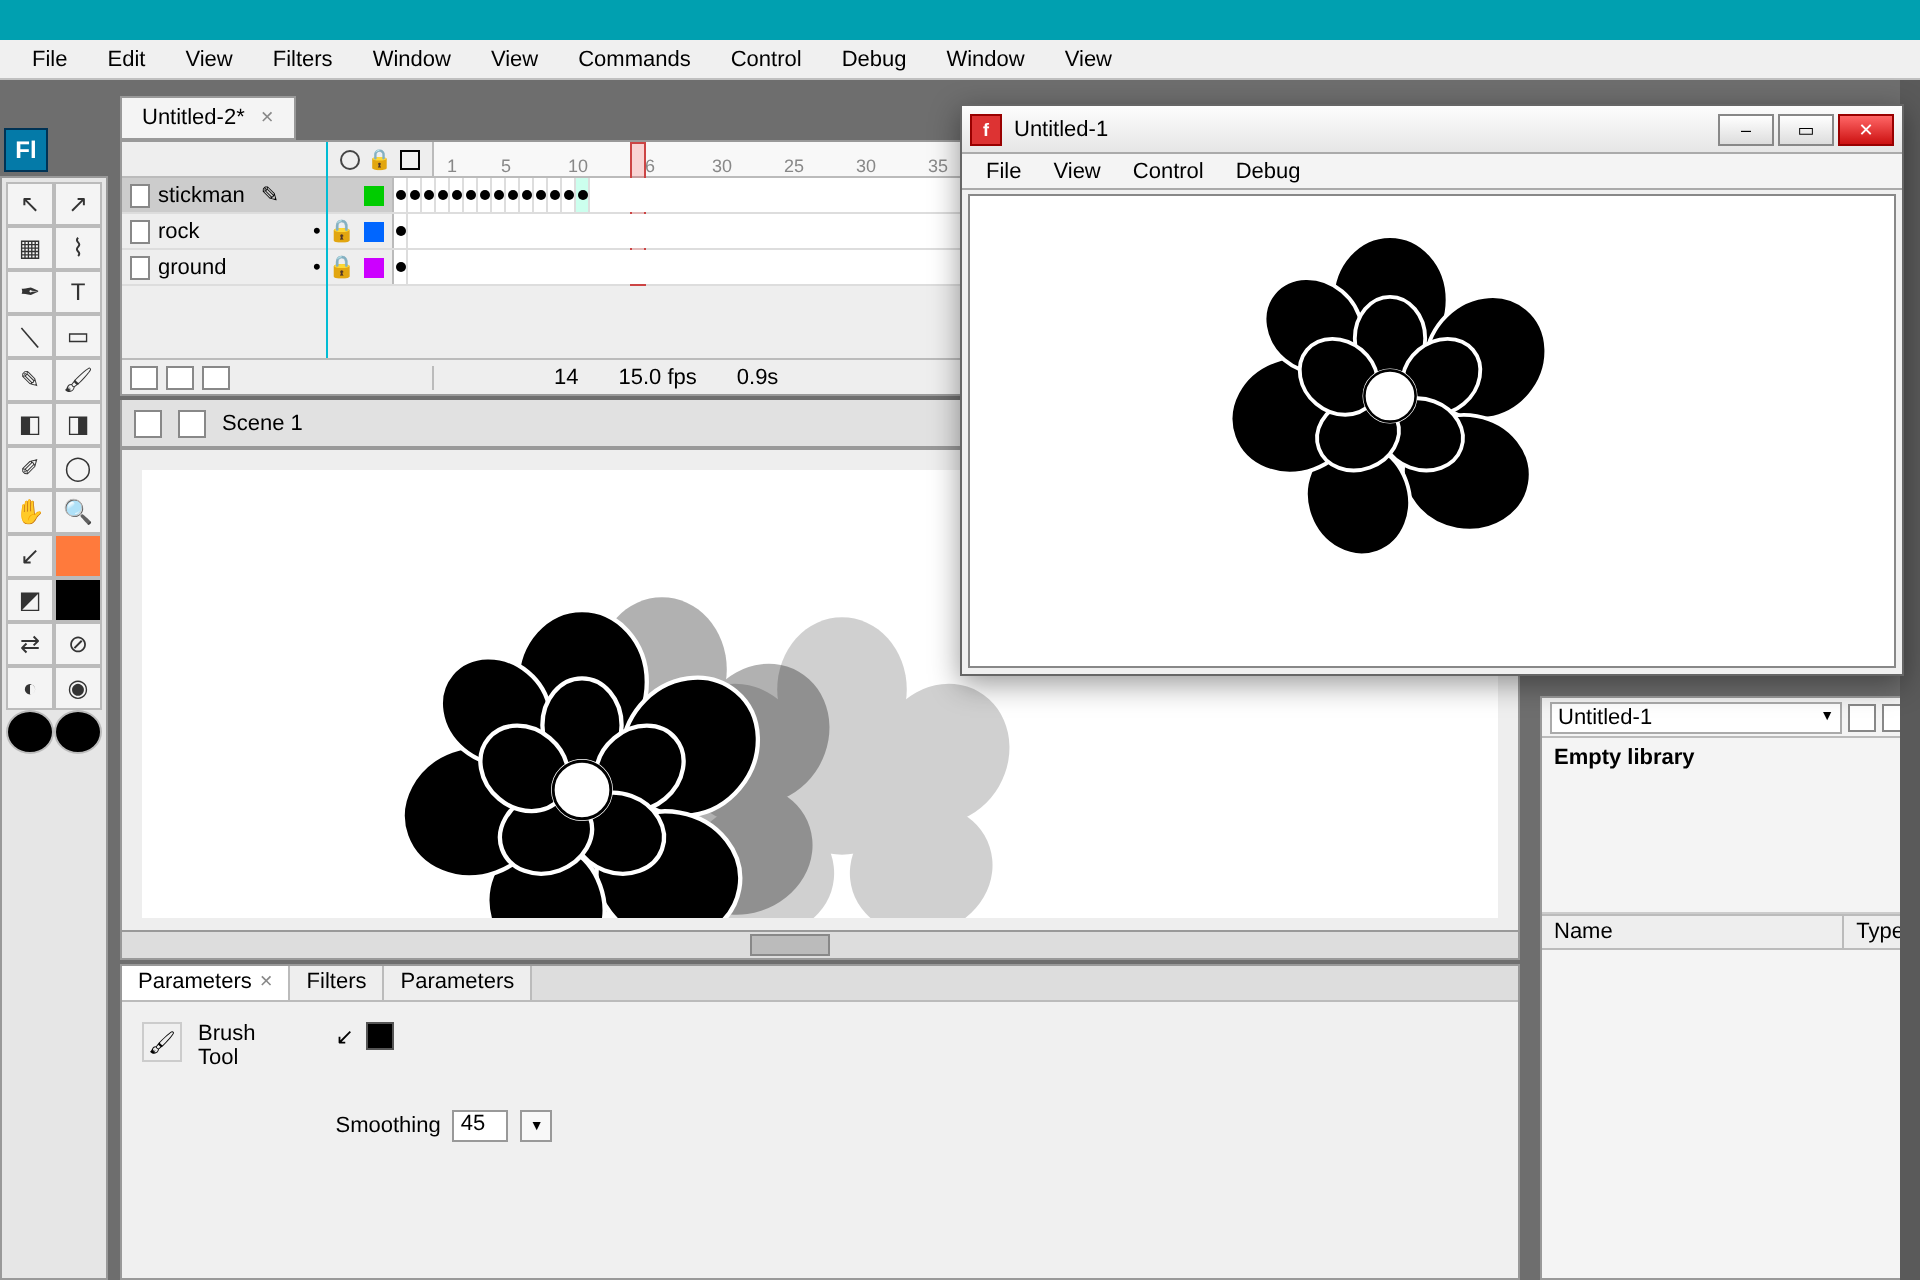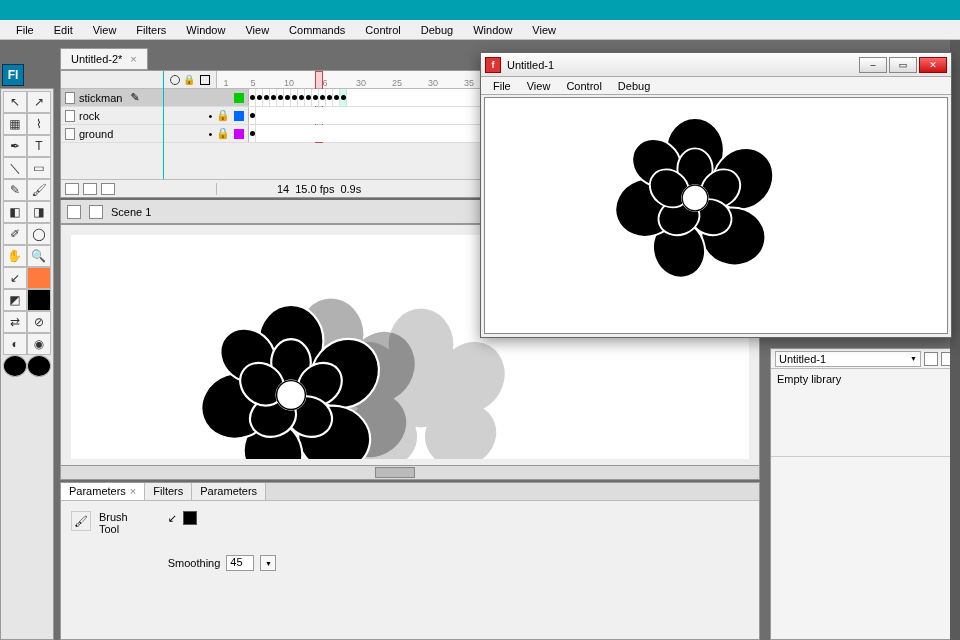--- a/index.html
+++ b/index.html
@@ -18,38 +18,38 @@
 .timeline { position: absolute; left: 60px; top: 30px; right: 0; height: 128px; background: #eee; border: 1px solid #999; }
 .tl-header { height: 18px; border-bottom: 1px solid #bbb; display: flex; }
 .tl-layerhead { width: 156px; display: flex; justify-content: flex-end; align-items: center; gap: 4px; padding-right: 6px; border-right: 1px solid #bbb; }
 .eye { width: 10px; height: 10px; border: 1px solid #444; border-radius: 50%; }
 .lock { font-size: 10px; }
 .sq { width: 10px; height: 10px; border: 1px solid #000; }
 .tl-frames-head { flex: 1; display: flex; align-items: flex-end; position: relative; background: #f8f8f8; }
 .tl-tick { width: 36px; text-align: center; font-size: 9px; color: #888; }
 .tl-tick.first { width: 18px; }
 .layer-row { height: 18px; display: flex; border-bottom: 1px solid #ddd; }
-.layer-name { width: 188px; display: flex; align-items: center; gap: 4px; padding-left: 4px; border-right: 1px solid #bbb; }
+.layer-name { width: 136px; display: flex; align-items: center; gap: 4px; padding-left: 4px; border-right: 1px solid #bbb; }
 .layer-name.active { background: #ccc; }
 .page-icon { width: 10px; height: 12px; background: #fff; border: 1px solid #888; }
 .layer-meta { margin-left: auto; display: flex; gap: 4px; align-items: center; padding-right: 4px; }
 .color-chip { width: 10px; height: 10px; }
 .chip-green { background: #0c0; }
 .chip-blue { background: #06f; }
 .chip-mag { background: #c0f; }
 .frames-strip { flex: 1; position: relative; background: #fff; }
 .keyframes { display: flex; height: 100%; }
 .kf { width: 7px; height: 100%; border-right: 1px solid #ddd; position: relative; }
 .kf.dot::after { content: ''; width: 5px; height: 5px; background: #000; border-radius: 50%; position: absolute; left: 1px; top: 6px; }
 .playhead { position: absolute; left: 98px; top: 0; width: 8px; height: 72px; background: rgba(255,0,0,0.15); border: 1px solid #c44; pointer-events: none; }
 .play-line { position: absolute; left: 102px; top: 0; bottom: 0; width: 1px; background: #00bcd4; }
 .tl-footer { position: absolute; bottom: 0; left: 0; right: 0; height: 18px; border-top: 1px solid #bbb; background: #eee; display: flex; align-items: center; }
 .tl-footer .left { width: 156px; display: flex; gap: 4px; padding: 0 4px; border-right: 1px solid #bbb; }
 .tl-footer .icon { width: 14px; height: 12px; border: 1px solid #888; background: #fff; }
-.tl-footer .readouts { display: flex; gap: 6px; padding-left: 60px; }
+.tl-footer .readouts { display: flex; gap: 20px; padding-left: 60px; }
 .scene-bar { position: absolute; left: 60px; top: 160px; right: 0; height: 24px; background: #e1e1e1; border: 1px solid #999; border-top: none; display: flex; align-items: center; gap: 8px; padding: 0 6px; }
 .scene-icon { width: 14px; height: 14px; border: 1px solid #888; background: #fff; }
 .stage-wrap { position: absolute; left: 60px; top: 184px; right: 200px; bottom: 160px; background: #eee; border: 1px solid #999; }
 .stage { position: absolute; inset: 10px 10px 20px 10px; background: #fff; overflow: hidden; }
 .hscroll { position: absolute; left: 0; right: 0; bottom: 0; height: 14px; background: #ddd; border-top: 1px solid #999; }
 .hscroll .thumb { position: absolute; left: 45%; width: 40px; top: 1px; bottom: 1px; background: #bbb; border: 1px solid #888; }
 .props { position: absolute; left: 60px; right: 200px; bottom: 0; height: 158px; background: #f0f0f0; border: 1px solid #999; }
 .props-tabs { height: 18px; display: flex; background: #ddd; border-bottom: 1px solid #bbb; }
 .ptab { padding: 2px 8px; background: #eee; border-right: 1px solid #bbb; }
 .ptab.active { background: #fff; }
@@ -58,21 +58,21 @@
 .brush-icon { width: 20px; height: 20px; border: 1px solid #ccc; display: flex; align-items: center; justify-content: center; }
 .smooth-row { display: flex; align-items: center; gap: 6px; margin-top: 30px; }
 .smooth-val { width: 28px; height: 16px; border: 1px solid #999; background: #fff; padding: 0 3px; }
 .smooth-dd { width: 16px; height: 16px; border: 1px solid #999; background: #f8f8f8; display: flex; align-items: center; justify-content: center; font-size: 7px; }
 .fill-sw { width: 14px; height: 14px; background: #000; border: 1px solid #555; display: inline-block; }
 .lib { position: absolute; right: 0; top: 308px; width: 190px; bottom: 0; background: #f4f4f4; border: 1px solid #999; }
 .lib-head { height: 20px; display: flex; align-items: center; padding: 0 4px; border-bottom: 1px solid #bbb; }
 .lib-sel { flex: 1; height: 16px; border: 1px solid #aaa; background: #fff; padding: 0 3px; display: flex; align-items: center; justify-content: space-between; }
 .lib-sel .arr { font-size: 7px; }
 .lib-icon { width: 14px; height: 14px; border: 1px solid #888; background: #fff; margin-left: 3px; }
-.lib-info { padding: 4px 6px; border-bottom: 1px solid #ccc; height: 88px; }
+.lib-info { padding: 4px 6px; border-bottom: 1px solid #ccc; height: 88px; font-weight: bold; }
 .lib-cols { height: 18px; display: flex; border-top: 1px solid #bbb; border-bottom: 1px solid #bbb; background: #eee; }
 .lib-col { padding: 2px 6px; border-right: 1px solid #bbb; }
 .lib-col.name { flex: 1; }
 .player { position: absolute; left: 480px; top: 52px; width: 472px; height: 286px; background: #f0f0f0; border: 1px solid #666; box-shadow: 0 4px 14px rgba(0,0,0,0.4); z-index: 50; }
 .player-title { height: 24px; background: linear-gradient(#fdfdfd,#e6e6e6); display: flex; align-items: center; padding: 0 4px; border-bottom: 1px solid #aaa; }
 .pt-ico { width: 16px; height: 16px; background: #d33; border: 1px solid #900; display: flex; align-items: center; justify-content: center; color: #fff; font-size: 9px; font-weight: bold; }
 .pt-text { margin-left: 6px; flex: 1; }
 .win-btns { display: flex; }
 .win-btn { width: 28px; height: 16px; border: 1px solid #888; background: linear-gradient(#fff,#ddd); margin-left: 2px; display: flex; align-items: center; justify-content: center; font-size: 9px; }
 .win-btn.close { background: linear-gradient(#f66,#c11); color: #fff; border-color: #900; }
@@ -353,20 +353,24 @@
       <div class="lib-sel">
         <span>Untitled-1</span>
           <span class="arr">▼</span>
       </div>
       <div class="lib-icon"></div>
       <div class="lib-icon"></div>
     </div>
     <div class="lib-info">
       <span>Empty library</span>
     </div>
+    <div class="lib-cols">
+      <div class="lib-col name">Name</div>
+      <div class="lib-col">Type</div>
+    </div>
   </div>
 
   <div class="right-strip"></div>
 </div>
 
 <div class="player">
   <div class="player-title">
     <div class="pt-ico">f</div>
     <div class="pt-text">Untitled-1</div>
     <div class="win-btns">

